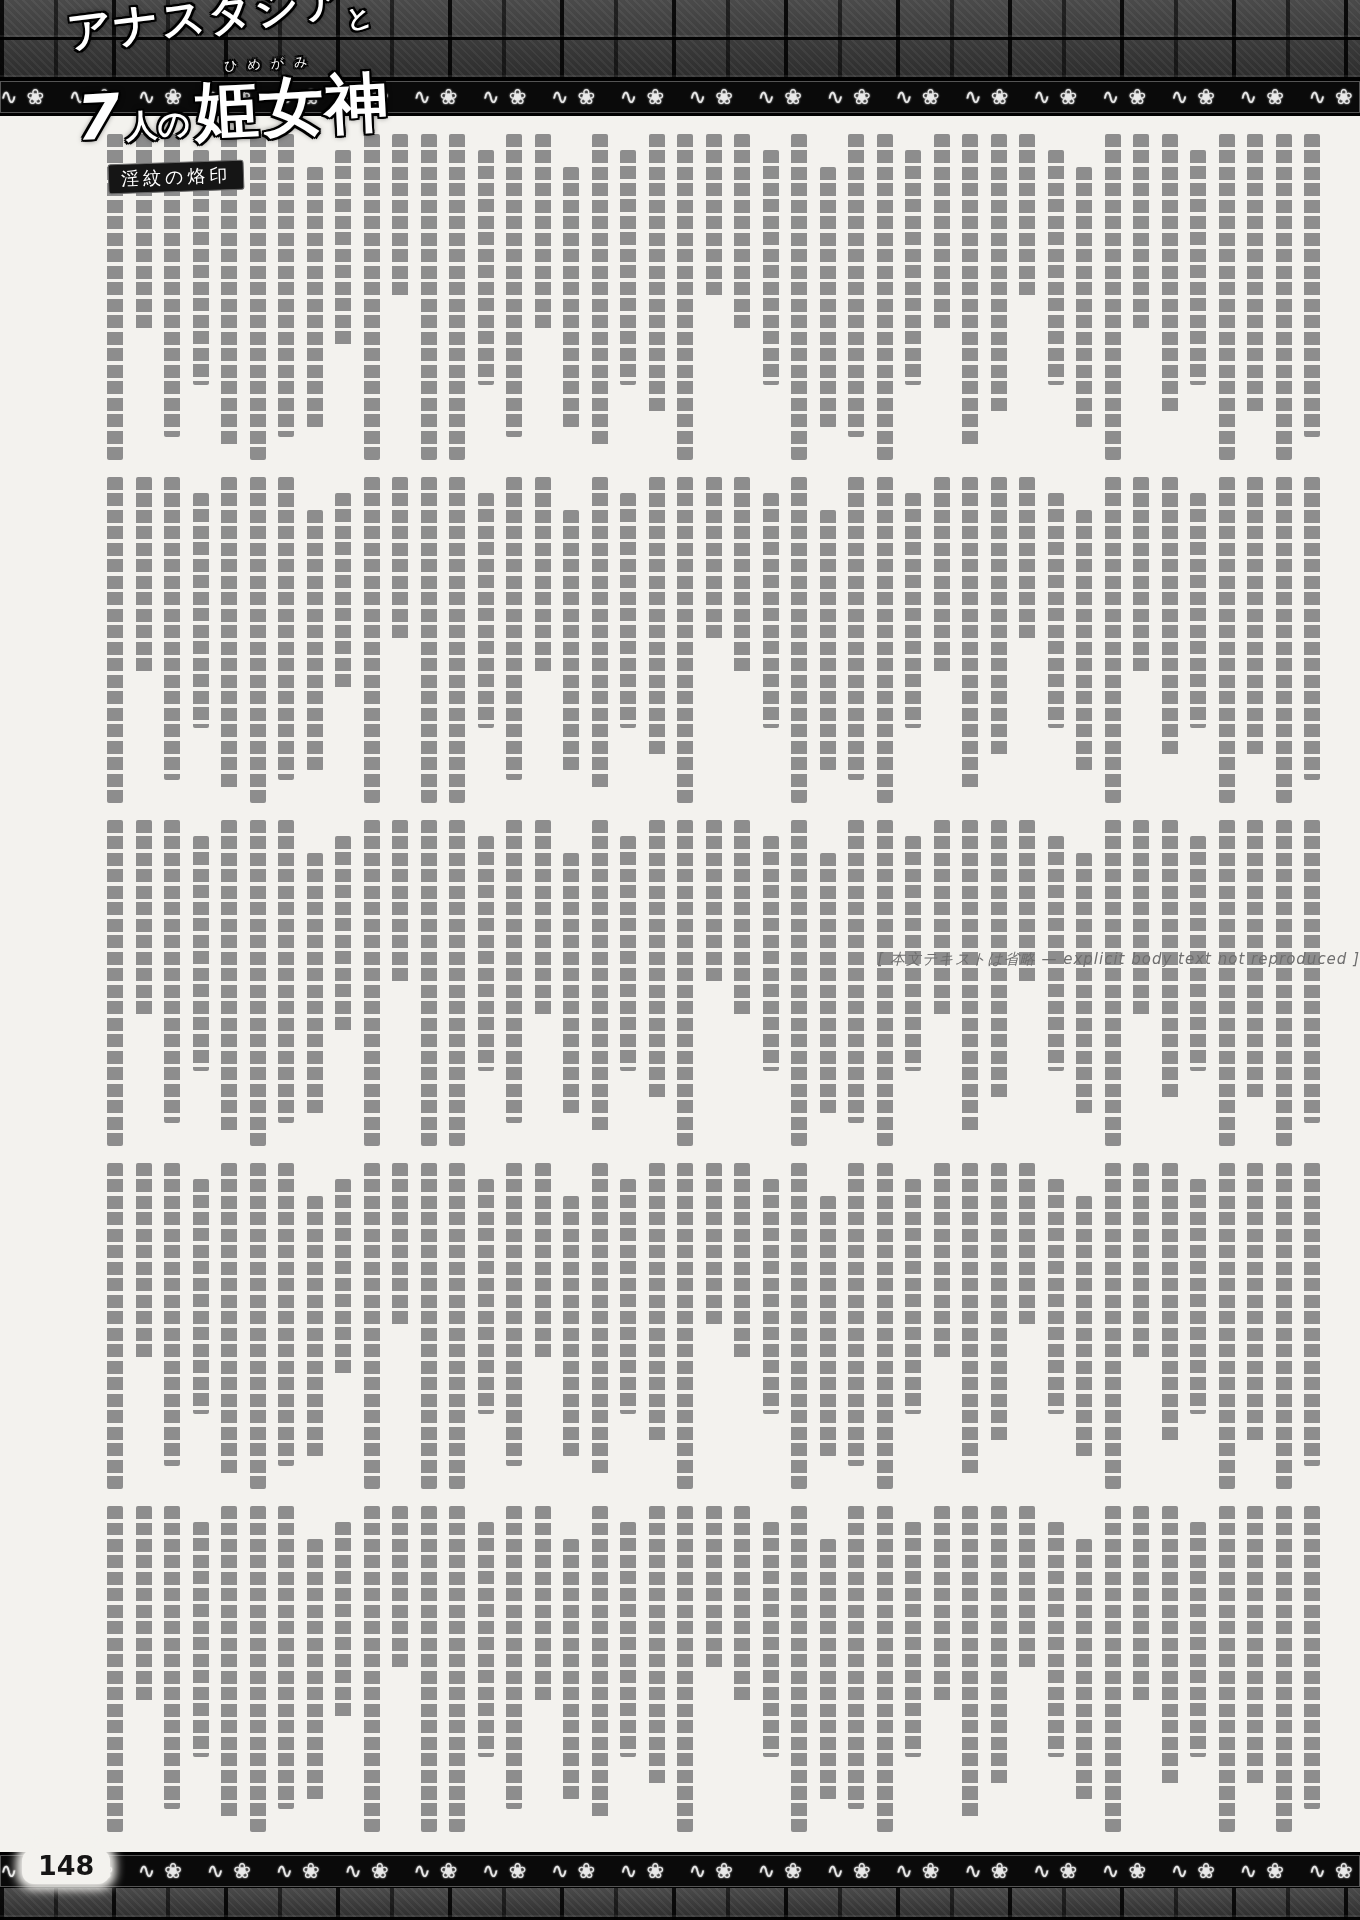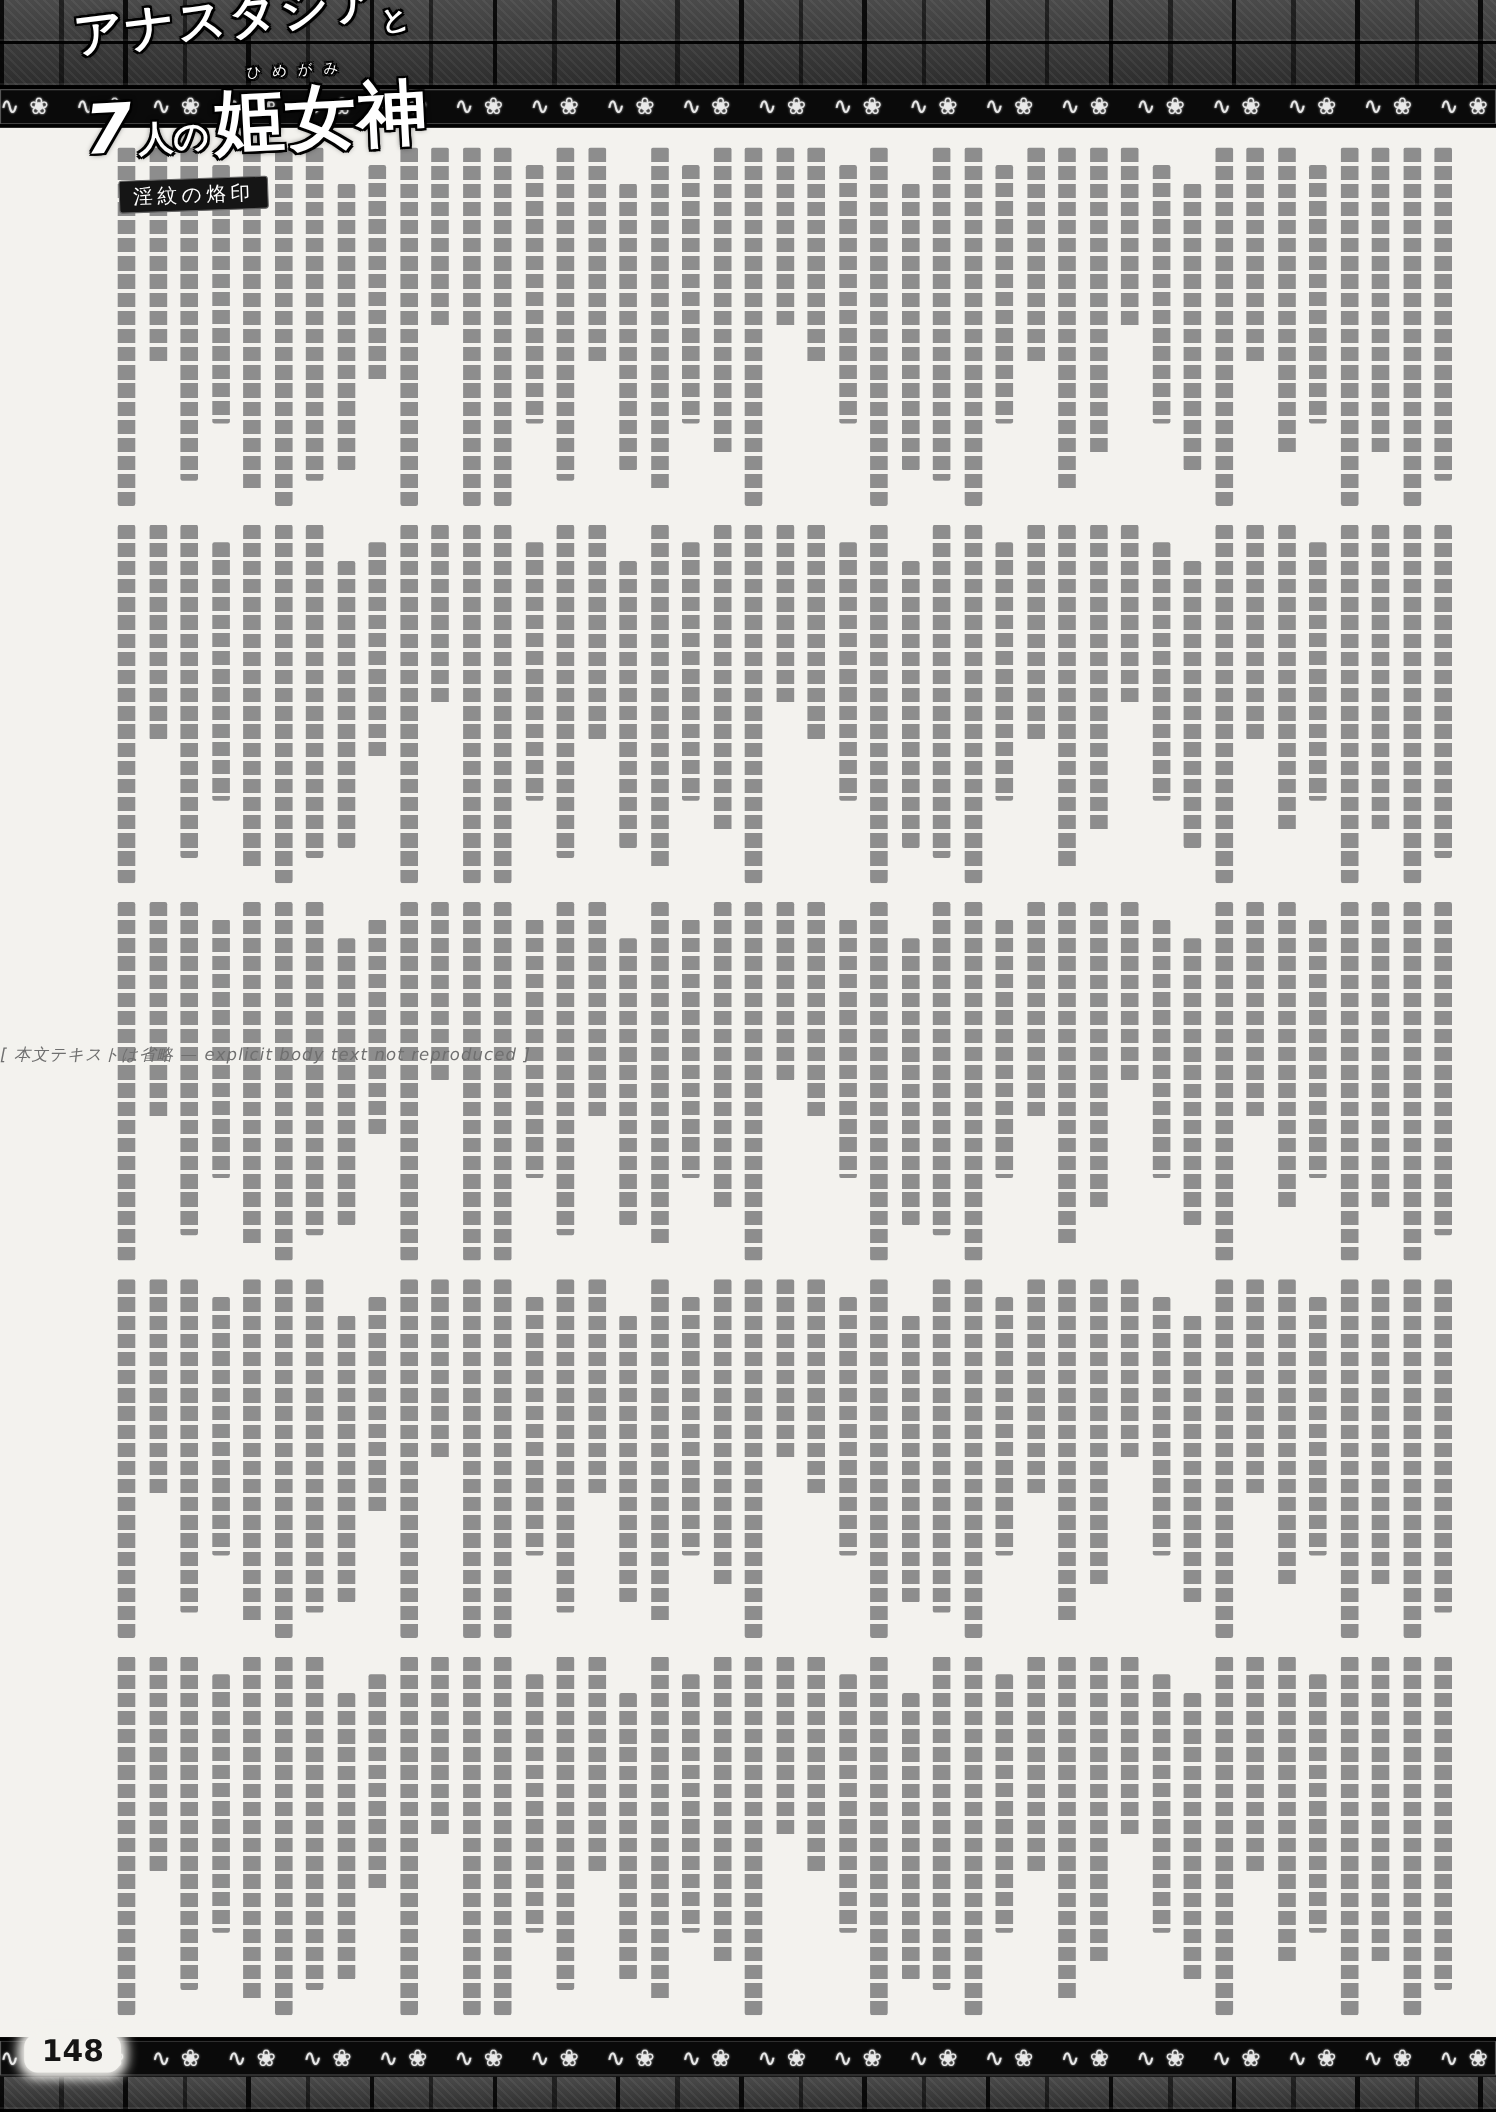--- a/index.html
+++ b/index.html
@@ -75,21 +75,21 @@
   }
   .col:nth-child(3n)   { height:86%; }
   .col:nth-child(4n+1) { height:93%; }
   .col:nth-child(5n)   { height:72%; margin-top:16px; }
   .col:nth-child(7n)   { height:60%; }
   .col:nth-child(9n)   { height:80%; margin-top:33px; }
   .col:nth-child(11n)  { height:50%; }
   .col:nth-child(13n)  { height:96%; }
 
   .redaction-notice {
-    position:absolute; top:950px; left:0; width:100%; text-align:left;
+    position:absolute; top:950px; left:0; width:100%; text-align:right;
     color:#6f6f6f; font-size:15px; font-style:italic; letter-spacing:1px; z-index:2;
   }
 
   
   .page-number {
     position:absolute; left:22px; bottom:36px; z-index:4;
     background:#f3f2ee; color:#151515;
     font-size:27px; font-weight:bold; padding:1px 16px 3px;
     border-radius:12px; box-shadow:0 0 10px 6px #f3f2ee;
   }

